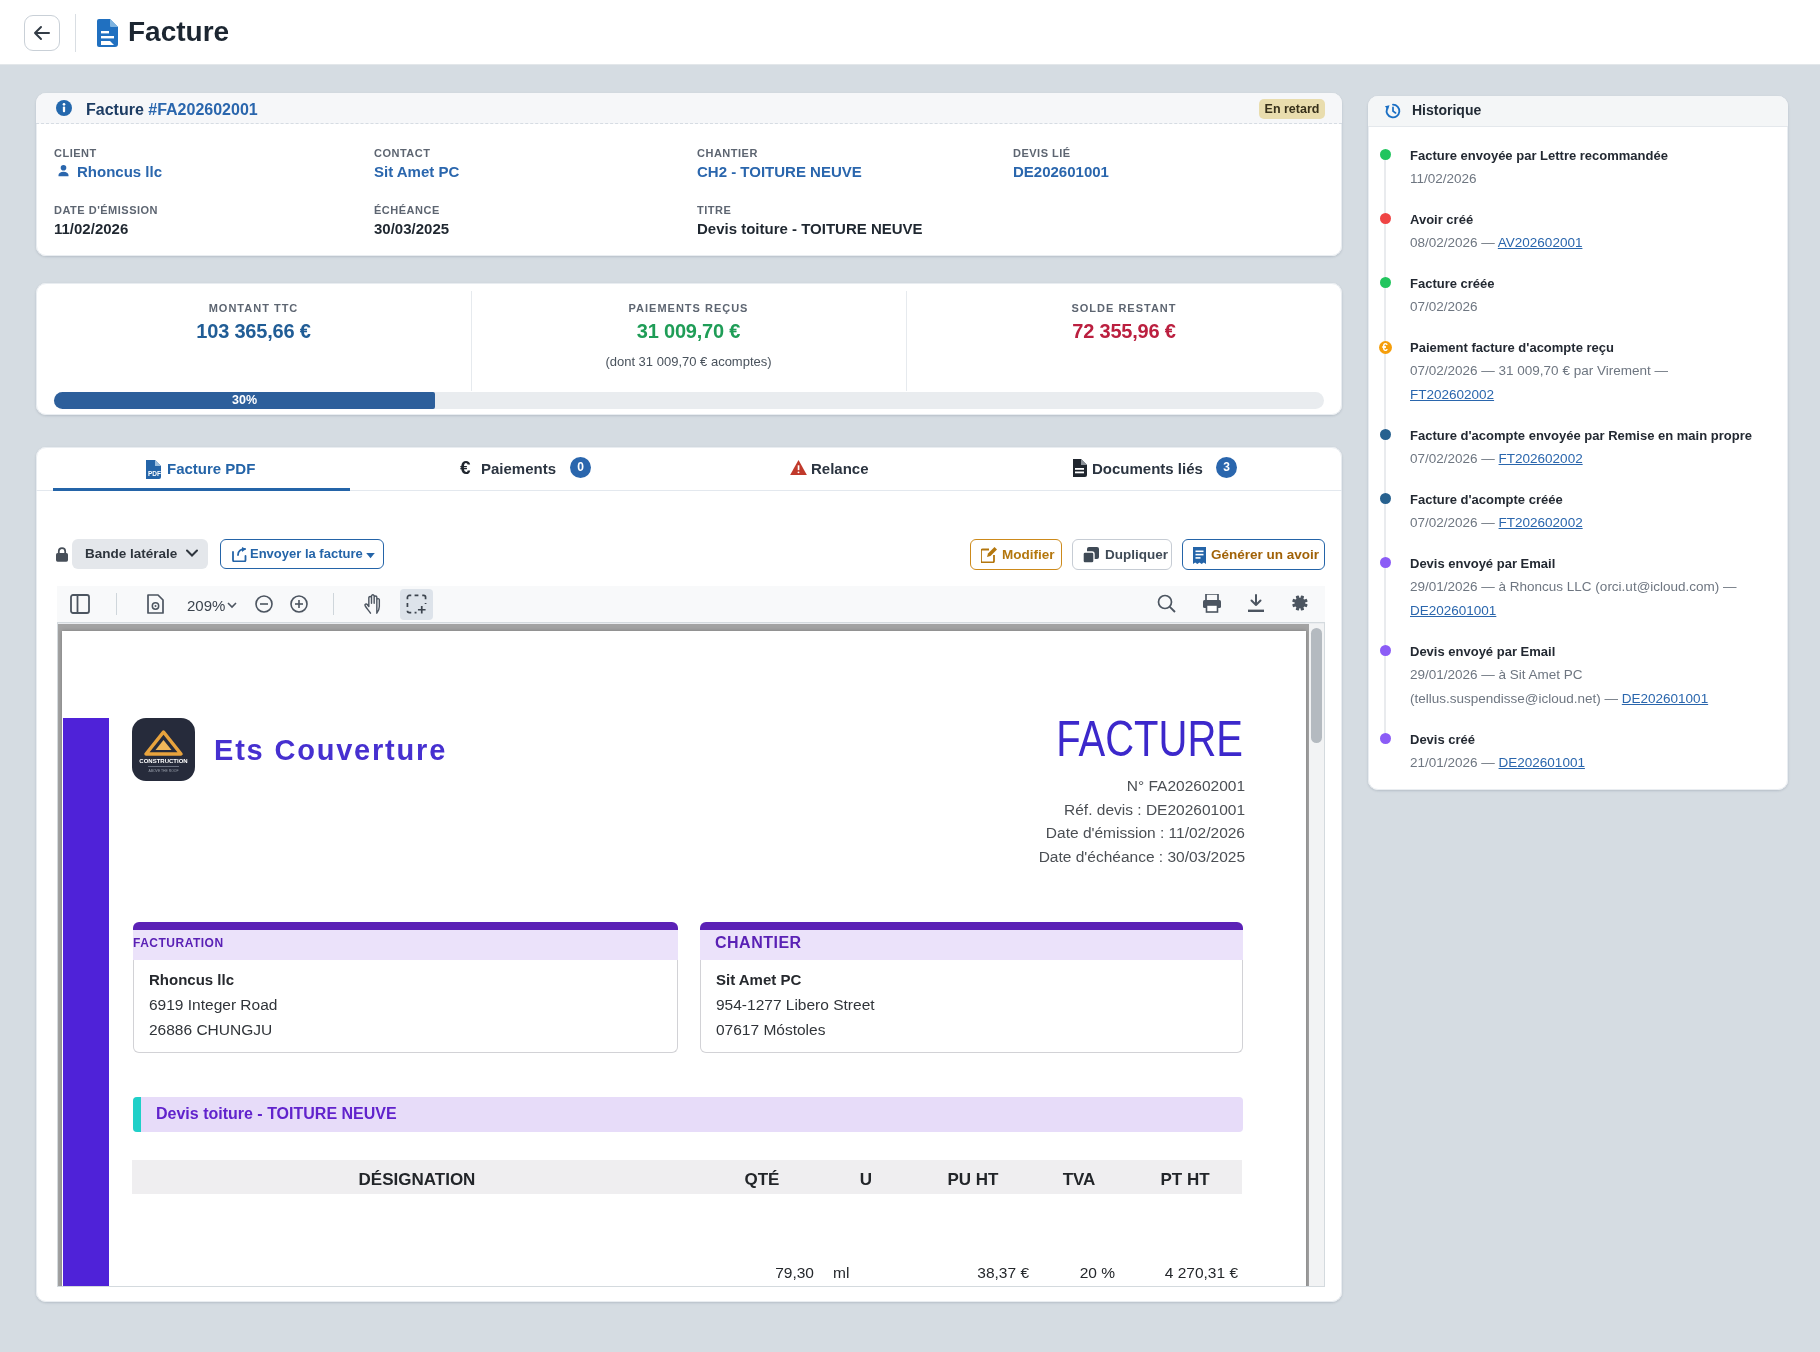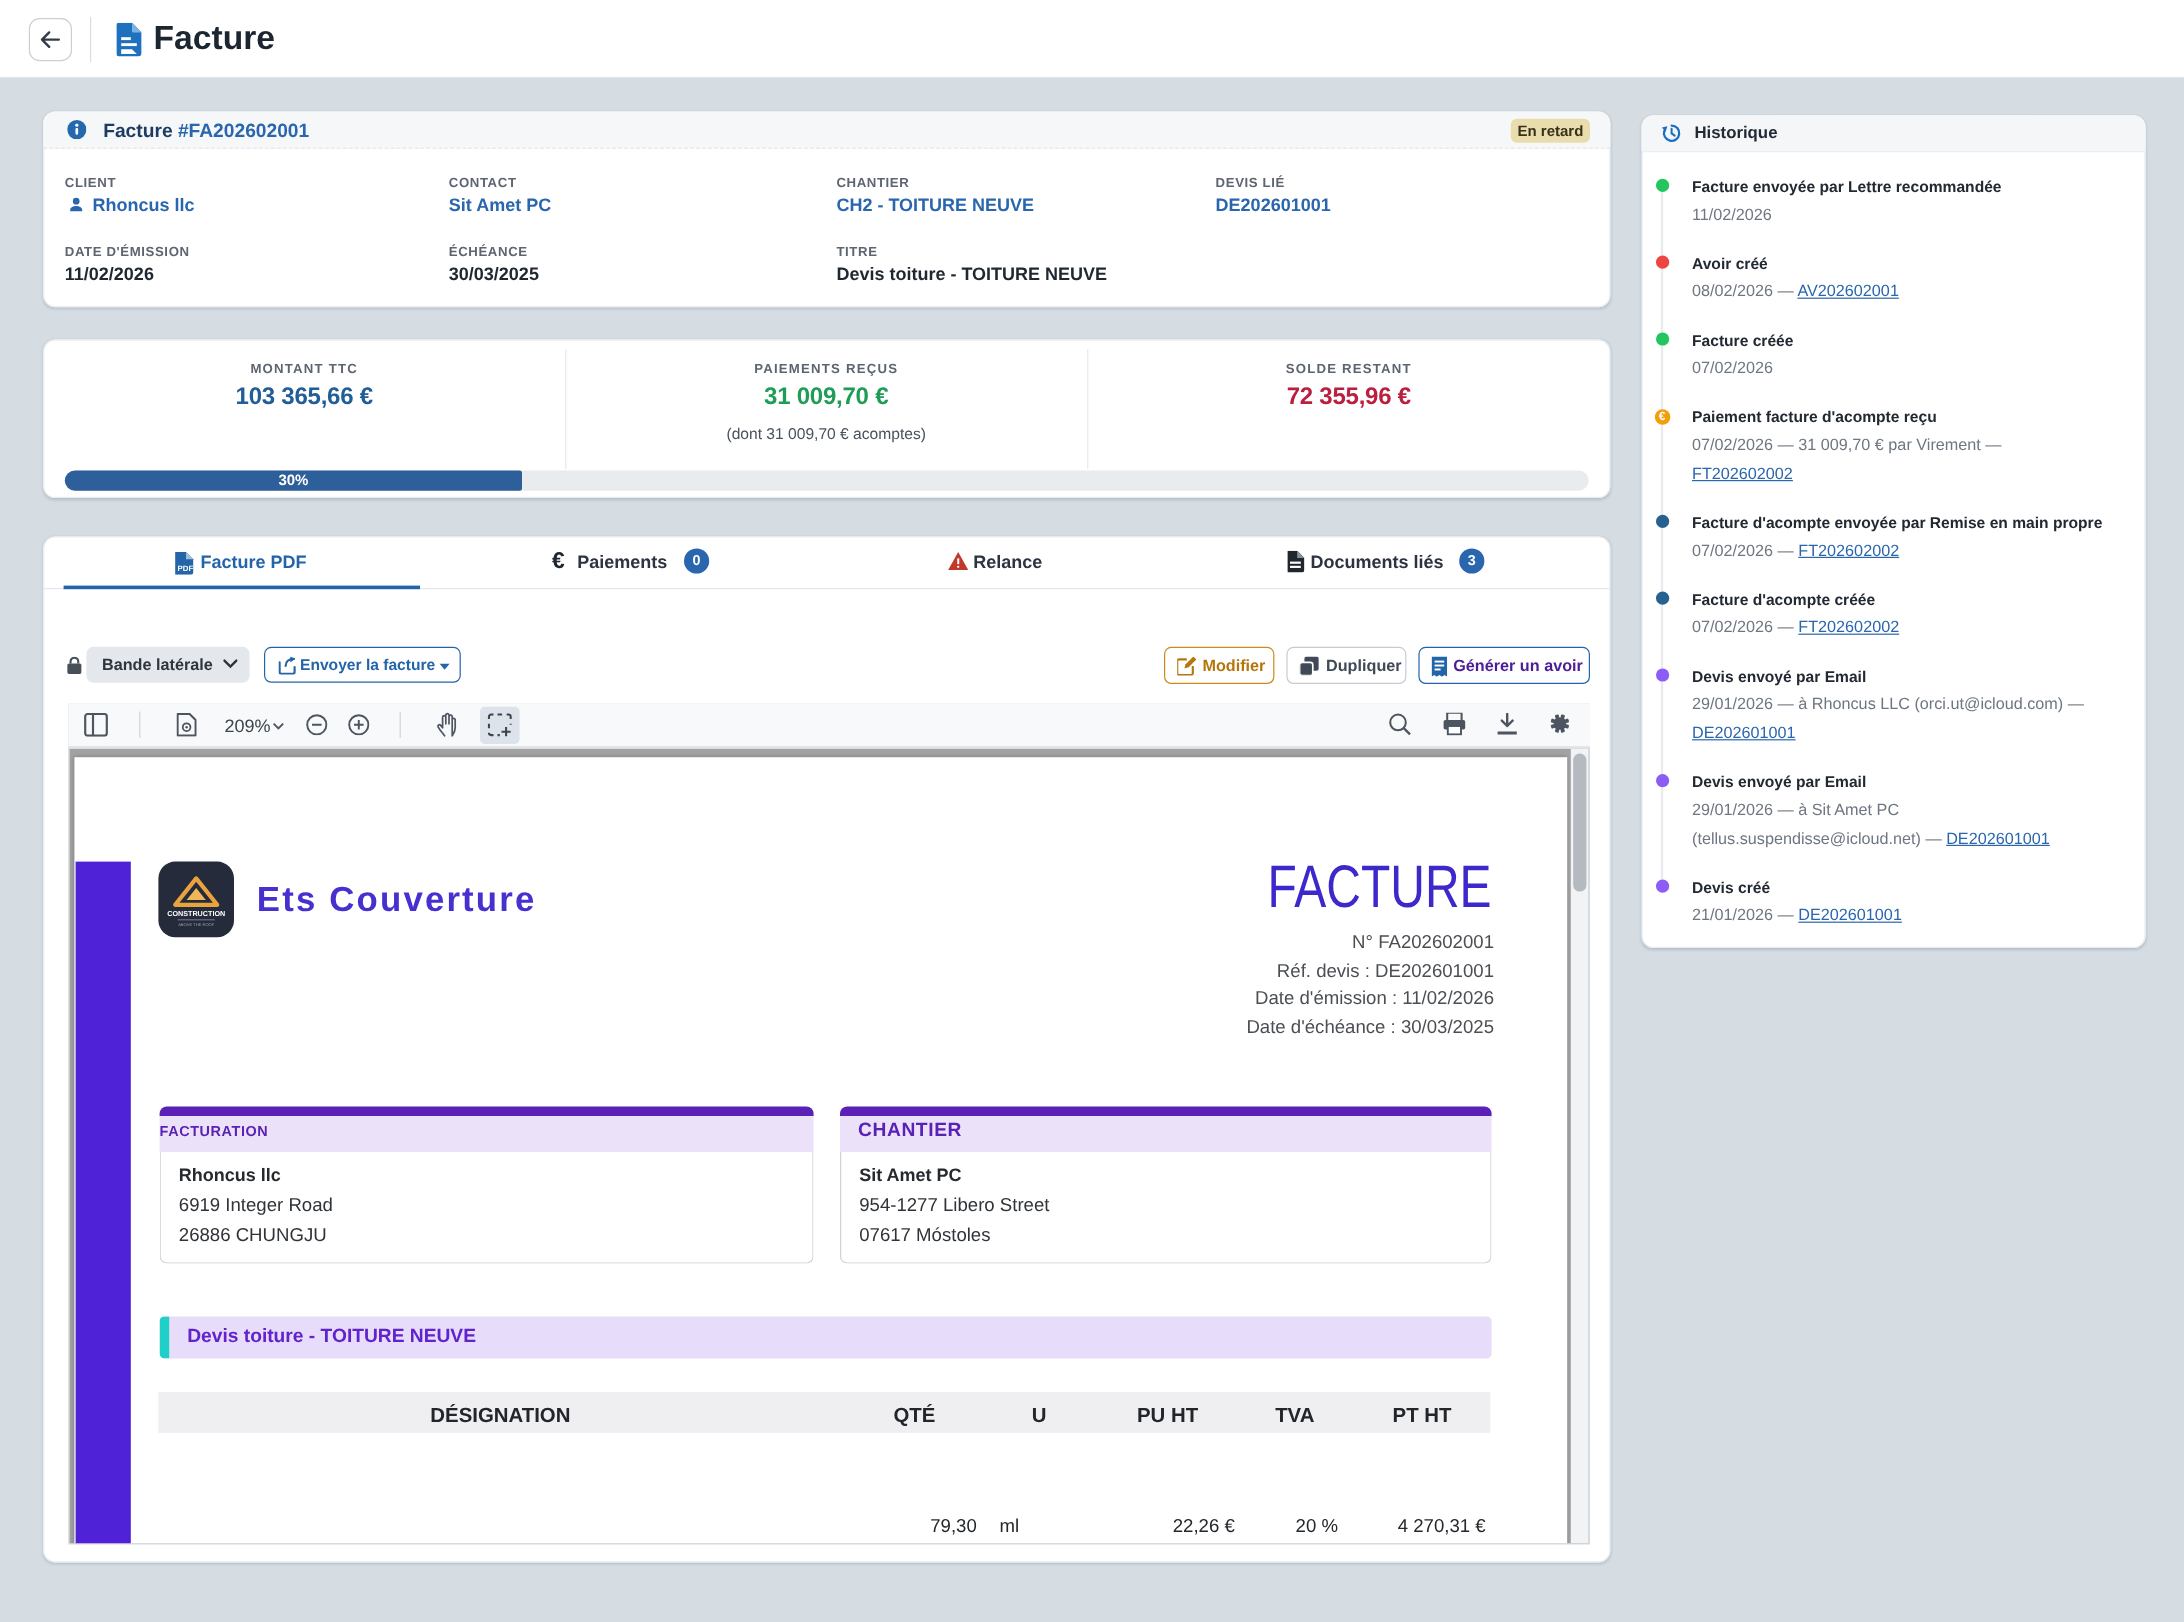--- a/index.html
+++ b/index.html
@@ -140,21 +140,21 @@
       </svg>
     <div style="position:absolute;left:32px;top:7px;font-size:13.5px;font-weight:700;color:#3f4a56;white-space:nowrap;">Dupliquer</div>
   </div>
   <div class="abs" style="left:1146px;top:92px;width:143px;height:31px;border:1.5px solid #2464a8;border-radius:6px;background:#fff;">
     <svg style="position:absolute;left:10px;top:7px;" width="13" height="17" viewBox="0 0 13 17">
         <path d="M0 0h13v17l-2.2-1.5L8.6 17l-2.1-1.5L4.3 17l-2.1-1.5L0 17z" fill="#2464a8"></path>
         <rect x="2.5" y="3.5" width="8" height="1.6" fill="#fff"></rect>
         <rect x="2.5" y="6.8" width="8" height="1.6" fill="#fff"></rect>
         <rect x="2.5" y="10.1" width="5" height="1.6" fill="#fff"></rect>
       </svg>
-    <div style="position:absolute;left:28px;top:7px;font-size:13.5px;font-weight:700;color:#4c1d95;white-space:nowrap;">Générer un avoir</div>
+    <div style="position:absolute;left:28px;top:7px;font-size:13.5px;font-weight:700;color:#a16207;white-space:nowrap;">Générer un avoir</div>
   </div>
 
   <div class="abs" style="left:21px;top:139px;width:1268px;height:701px;border:1px solid #d4dade;background:#eaecef;"></div>
   <div class="abs" style="left:21px;top:139px;width:1268px;height:37px;background:#f8f9fa;border-bottom:1px solid #d4dade;"></div>
   <svg class="abs" style="left:34px;top:147px;" width="20" height="20" viewBox="0 0 20 20">
       <rect x="1" y="1" width="18" height="18" rx="2" stroke="#4c5560" stroke-width="1.8" fill="none"></rect>
       <line x1="7.5" y1="1" x2="7.5" y2="19" stroke="#4c5560" stroke-width="1.8"></line>
     </svg>
   <div class="abs" style="left:80px;top:146px;width:1px;height:22px;background:#cfd6db;"></div>
   <svg class="abs" style="left:111px;top:147px;" width="17" height="20" viewBox="0 0 17 20">
@@ -238,21 +238,21 @@
 
       <div class="abs" style="left:70px;top:529px;width:1110px;height:34px;background:#efeef0;"></div>
       <div class="abs hdr" style="left:70px;top:539px;width:570px;text-align:center;">DÉSIGNATION</div>
       <div class="abs hdr" style="left:660px;top:539px;width:80px;text-align:center;">QTÉ</div>
       <div class="abs hdr" style="left:764px;top:539px;width:80px;text-align:center;">U</div>
       <div class="abs hdr" style="left:871px;top:539px;width:80px;text-align:center;">PU HT</div>
       <div class="abs hdr" style="left:977px;top:539px;width:80px;text-align:center;">TVA</div>
       <div class="abs hdr" style="left:1083px;top:539px;width:80px;text-align:center;">PT HT</div>
       <div class="abs" style="left:652px;top:633px;width:100px;text-align:right;font-size:15.5px;color:#24272b;">79,30</div>
       <div class="abs" style="left:771px;top:633px;font-size:15.5px;color:#24272b;">ml</div>
-      <div class="abs" style="left:887px;top:633px;width:80px;text-align:right;font-size:15.5px;color:#24272b;">22,26 €</div>
+      <div class="abs" style="left:887px;top:633px;width:80px;text-align:right;font-size:15.5px;color:#24272b;">38,37 €</div>
       <div class="abs" style="left:973px;top:633px;width:80px;text-align:right;font-size:15.5px;color:#24272b;">20 %</div>
       <div class="abs" style="left:1076px;top:633px;width:100px;text-align:right;font-size:15.5px;color:#24272b;">4 270,31 €</div>
     </div>
 
     <div class="abs" style="left:1251px;top:0px;width:15px;height:662px;background:#f2f3f4;"></div>
     <div class="abs" style="left:1253px;top:4px;width:11px;height:115px;background:#b4bac0;border-radius:6px;"></div>
   </div>
 </div>
 
 <div class="card" style="left:1368px;top:96px;width:420px;height:694px;">

